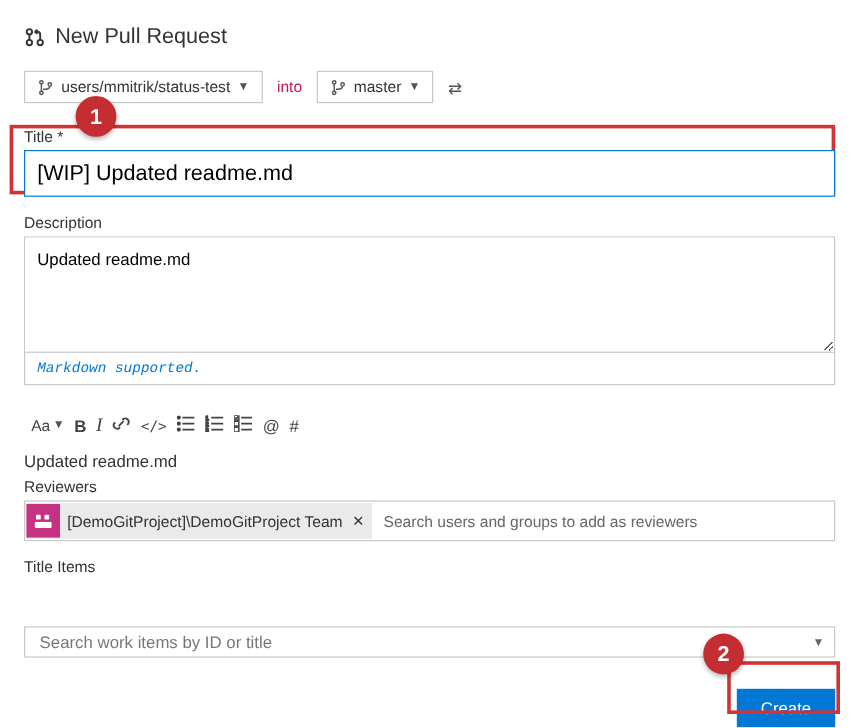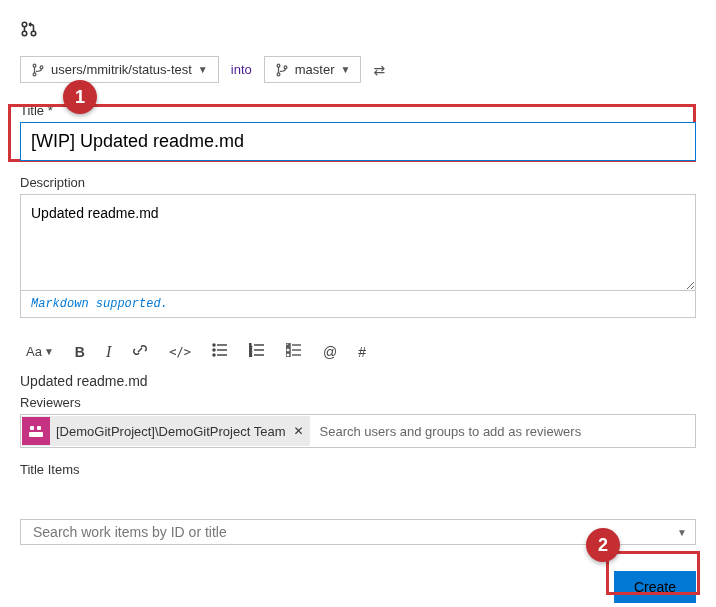--- a/index.html
+++ b/index.html
@@ -34,21 +34,21 @@
   .branch-pill {
     display: inline-flex;
     align-items: center;
     gap: 6px;
     border: 1px solid #c8c8c8;
     padding: 5px 10px;
     font-size: 13px;
     background: #fff;
     cursor: pointer;
   }
-  .into-label { font-size: 13px; color: #4c1d95; }
+  .into-label { font-size: 13px; color: #be185d; }
   .swap-icon { color: #555; cursor: pointer; }
   .field-block { margin-bottom: 14px; }
   .field-label {
     font-size: 13px;
     color: #333;
     margin-bottom: 4px;
   }
   .field-label .req { color: #333; }
   .title-input-wrap {
     position: relative;
@@ -78,21 +78,21 @@
     border-top: 1px solid #c8c8c8;
     padding: 6px 10px;
     font-size: 12px;
     font-style: italic;
     font-family: Liberation Mono, monospace;
   }
   .desc-footer a { color: #0078d4; text-decoration: none; }
   .toolbar {
     display: flex;
     align-items: center;
-    gap: 21px;
+    gap: 8px;
     padding: 10px 6px 12px 6px;
     color: #444;
   }
   .toolbar .tb-btn { cursor: pointer; font-size: 14px; }
   .toolbar .tb-btn.bold { font-weight: 700; }
   .toolbar .tb-btn.italic { font-style: italic; font-family: serif; font-size:16px; }
   .toolbar .tb-aa { display:inline-flex; align-items:center; gap:2px; font-size:13px; cursor:pointer;}
   .preview-line { font-size: 14px; margin-bottom: 6px; }
   .reviewers-box {
     border: 1px solid #c8c8c8;
@@ -144,21 +144,21 @@
   }
   .workitems-input::placeholder { color: #777; }
   .chev-down { color:#666; font-size:10px; }
   .footer-row {
     display: flex;
     justify-content: flex-end;
     margin-top: 26px;
   }
   .create-btn {
     background: #0078d4;
-    color: #000000;
+    color: #ffffff;
     border: none;
     padding: 8px 20px;
     font-size: 14px;
     cursor: pointer;
   }
   
   .callout-rect {
     position: absolute;
     border: 3px solid #d13438;
     pointer-events: none;
@@ -192,20 +192,21 @@
 <div class="page-header">
   <span class="pr-icon">
     <svg width="18" height="18" viewBox="0 0 16 16" fill="none" stroke="#333" stroke-width="1.4">
       <circle cx="4" cy="4" r="2"></circle>
         <circle cx="4" cy="12" r="2"></circle>
         <circle cx="12" cy="12" r="2"></circle>
       <path d="M4 6v4M8 4h2a2 2 0 0 1 2 2v4"></path>
       <path d="M8 4l2 -1.5M8 4l2 1.5"></path>
     </svg>
   </span>
+  <h1>New Pull Request</h1>
 </div>
 
 <div class="branch-row">
   <div class="branch-pill">
     <svg class="branch-svg" width="14" height="14" viewBox="0 0 16 16" fill="none" stroke="#555" stroke-width="1.4">
       <circle cx="4" cy="3" r="1.6"></circle>
         <circle cx="4" cy="13" r="1.6"></circle>
         <circle cx="12" cy="5" r="1.6"></circle>
       <path d="M4 4.6v6.8M12 6.6c0 3-4 3-6.4 3"></path>
     </svg>

